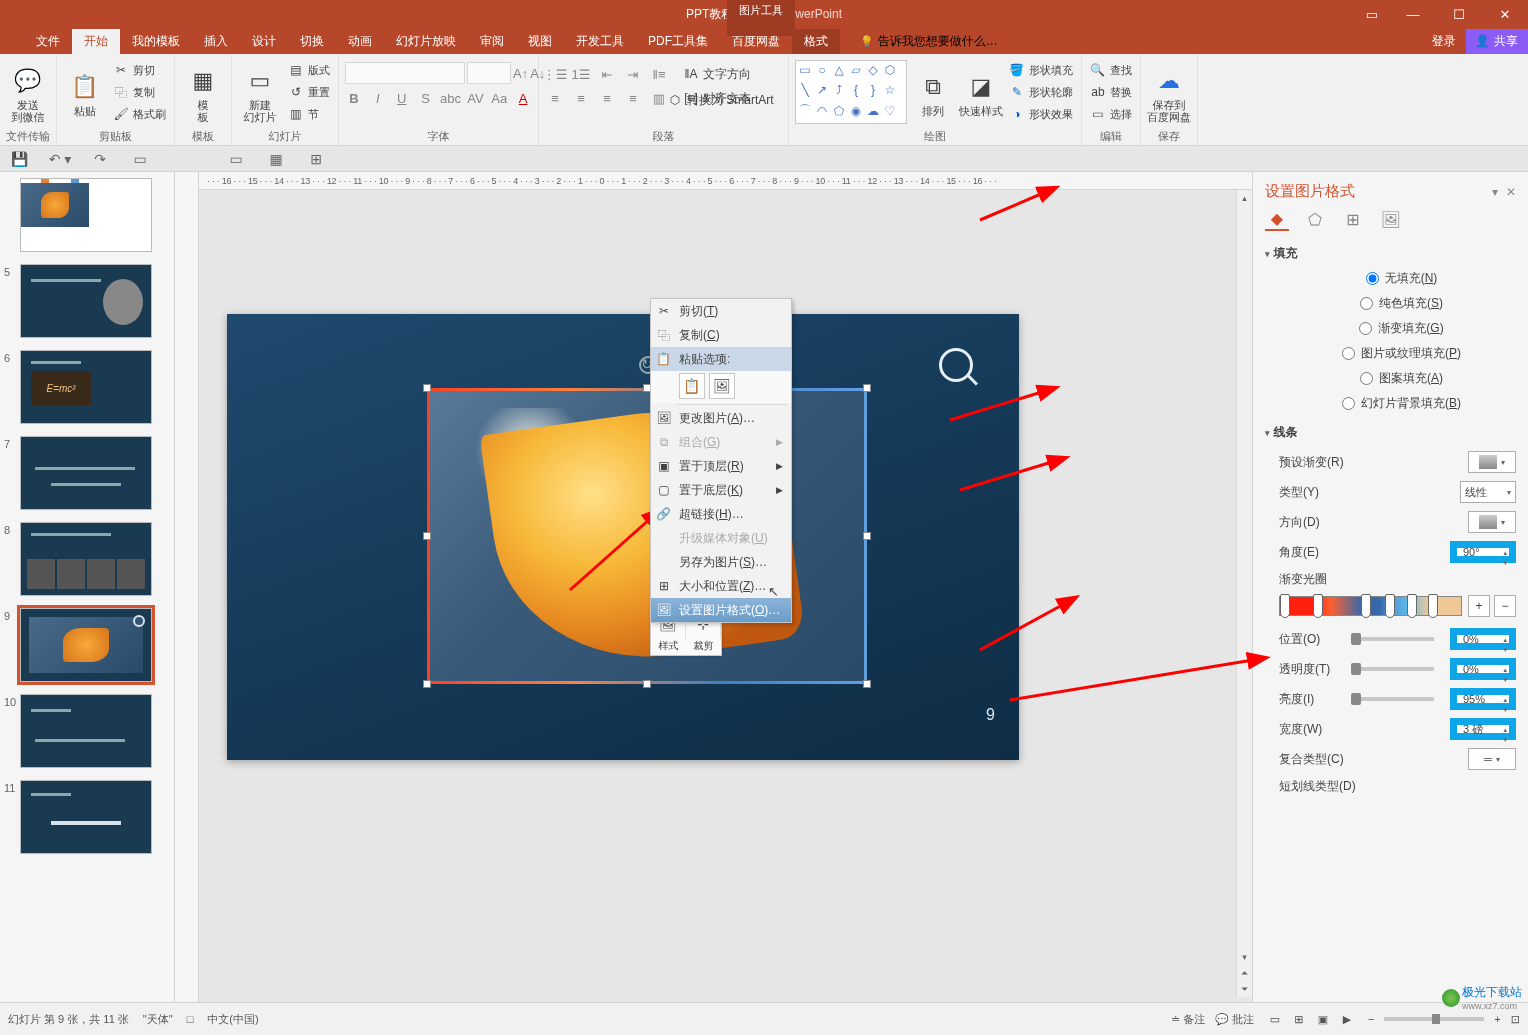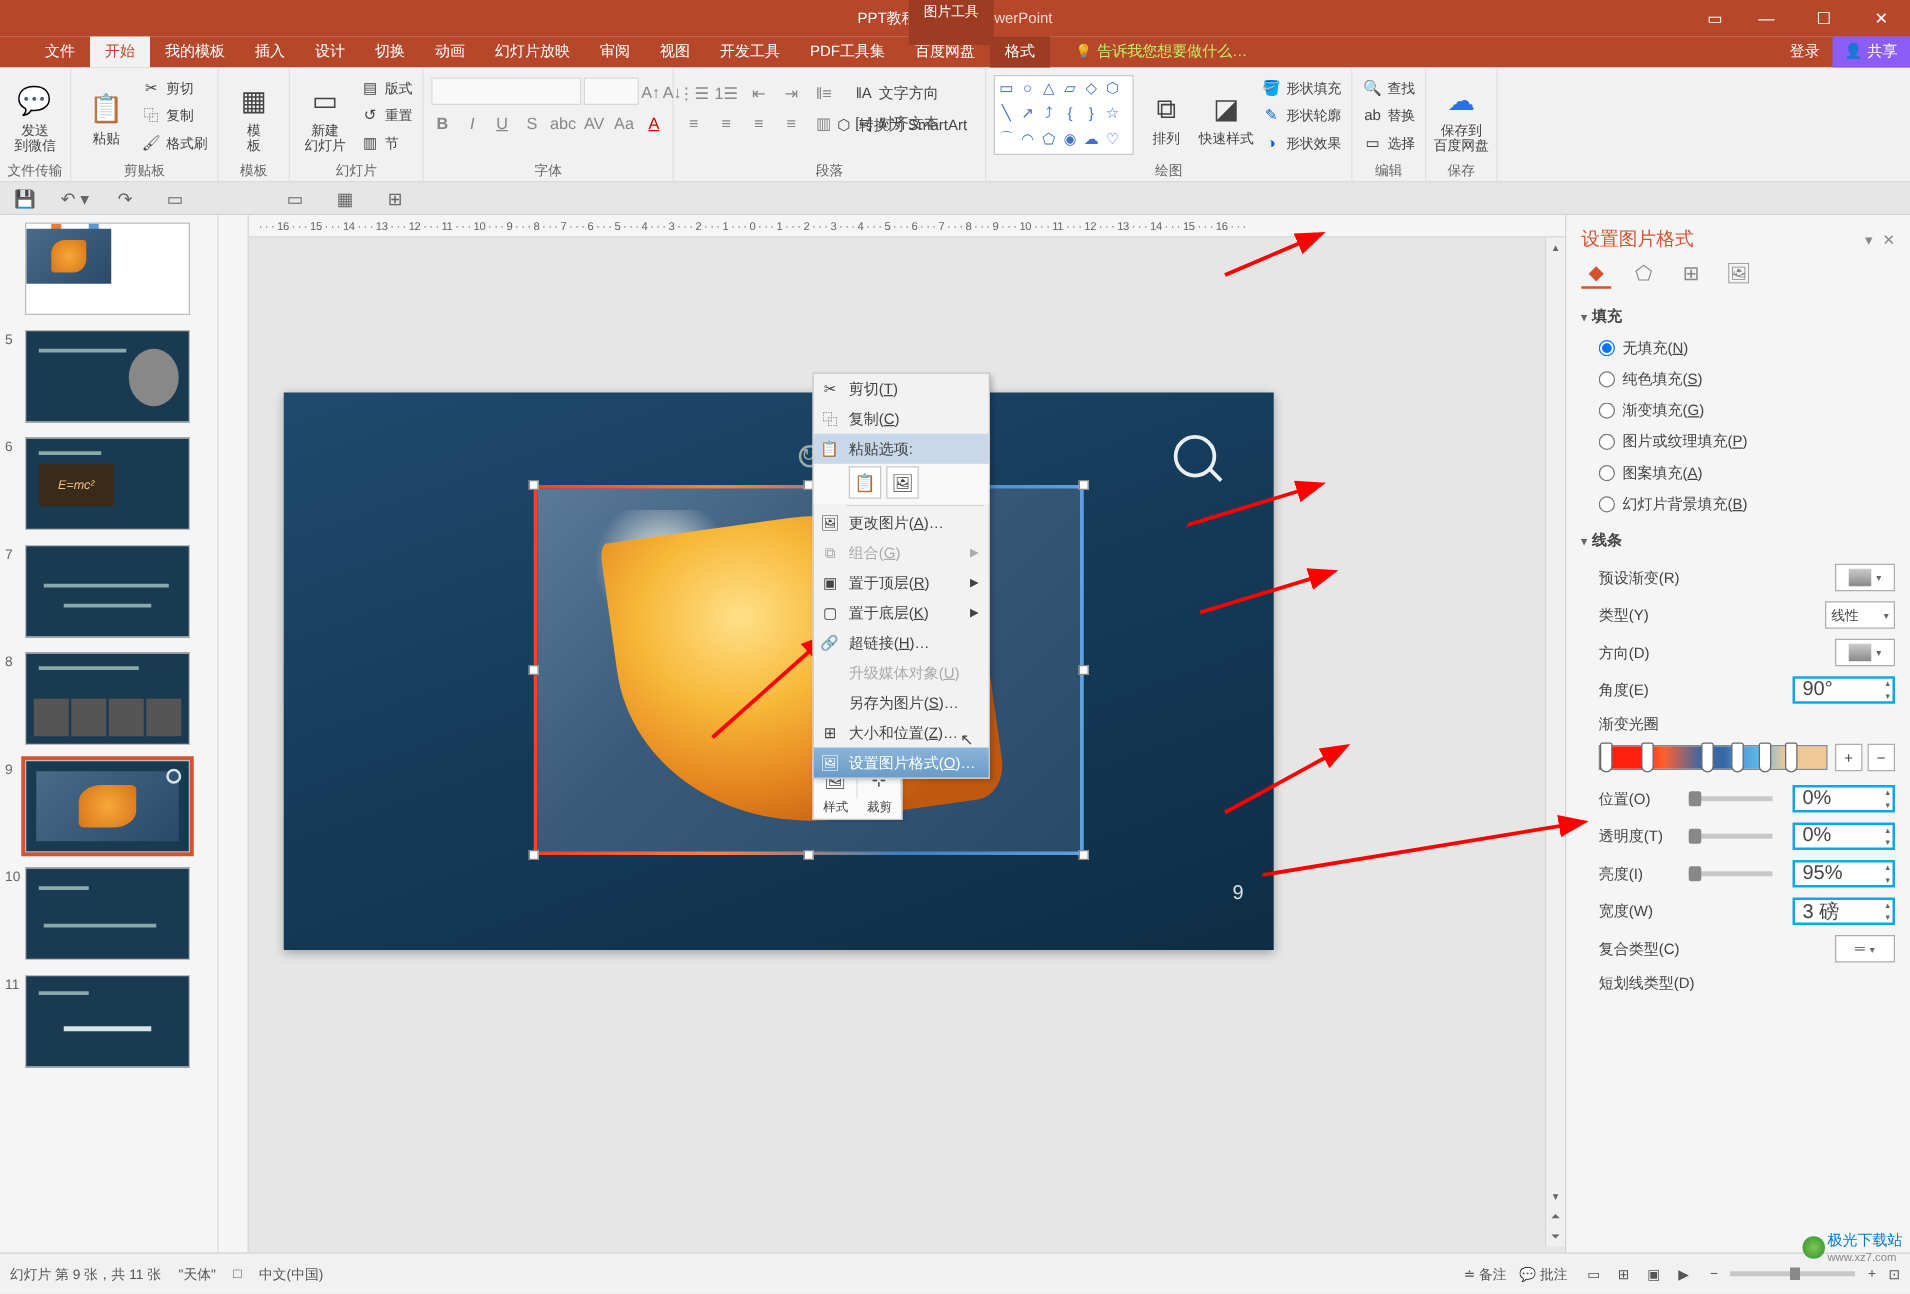--- a/index.html
+++ b/index.html
@@ -13,21 +13,21 @@
     .picture-tools { position: absolute; left: 727px; top: 0; background: #9e3b23; padding: 0 12px; height: 36px; line-height: 20px; font-size: 11px; }
     .win-controls { position: absolute; right: 0; display: flex; }
     .win-btn { width: 46px; height: 29px; display: flex; align-items: center; justify-content: center; color: #fff; font-size: 13px; }
     .win-btn.thumb { width: 36px; }
     
     
     .menubar { height: 25px; background: #b7472a; display: flex; color: #fff; font-size: 12px; padding-left: 24px; }
     .menu-tab { padding: 0 12px; line-height: 25px; cursor: pointer; }
     .menu-tab.active { background: #f1f1f1; color: #b7472a; }
     .menu-tab.format { margin-left: 0; }
-    .tell-me { margin-left: 20px; color: #bef264; display: flex; align-items: center; gap: 4px; }
+    .tell-me { margin-left: 20px; color: #000000; display: flex; align-items: center; gap: 4px; }
     .tell-me::before { content: "💡"; font-size: 11px; opacity: 0.7; }
     .menu-right { margin-left: auto; display: flex; }
     .menu-right .menu-tab { padding: 0 10px; }
     
     
     .ribbon { height: 92px; background: #f1f1f1; border-bottom: 1px solid #d4d4d4; display: flex; }
     .ribbon-group { border-right: 1px solid #e1e1e1; padding: 2px 6px 0 6px; display: flex; flex-direction: column; position: relative; }
     .ribbon-group-label { position: absolute; bottom: 1px; left: 0; right: 0; text-align: center; font-size: 11px; color: #666; }
     .rg-content { display: flex; gap: 4px; height: 72px; align-items: flex-start; padding-top: 4px; }
     .big-btn { display: flex; flex-direction: column; align-items: center; justify-content: center; width: 44px; height: 68px; gap: 2px; font-size: 11px; line-height: 12px; text-align: center; }
@@ -127,30 +127,30 @@
     .fp-close { display: flex; gap: 8px; color: #888; font-size: 12px; }
     .fp-tabs { display: flex; gap: 14px; padding: 0 12px 8px 12px; }
     .fp-tab { width: 24px; height: 24px; display: flex; align-items: center; justify-content: center; font-size: 16px; color: #888; }
     .fp-tab.active { color: #d35230; border-bottom: 2px solid #d35230; }
     .fp-body { flex: 1; overflow-y: auto; padding: 0 4px 0 12px; }
     .fp-body::-webkit-scrollbar { width: 16px; }
     .fp-body::-webkit-scrollbar-track { background: #f0f0f0; }
     .fp-body::-webkit-scrollbar-thumb { background: #c8c8c8; }
     .fp-section-hdr { display: flex; align-items: center; gap: 4px; padding: 6px 0; font-size: 12px; color: #444; font-weight: bold; }
     .fp-section-hdr::before { content: "▾"; font-size: 9px; color: #666; }
-    .fp-radio-group { padding: 2px 0 6px 14px; display: flex; flex-direction: column; gap: 8px; }
+    .fp-radio-group { padding: 2px 0 6px 14px; display: flex; flex-direction: column; gap: 8px; align-items: center; }
     .fp-radio { display: flex; align-items: center; gap: 6px; font-size: 12px; }
     .fp-radio input { margin: 0; }
     .fp-radio .ul { text-decoration: underline; }
     .fp-row { display: flex; align-items: center; padding: 4px 8px 4px 14px; gap: 8px; font-size: 12px; }
     .fp-row .lbl { flex: 1; }
     .fp-dd { width: 48px; height: 22px; border: 1px solid #adadad; background: #fff; display: flex; align-items: center; justify-content: center; gap: 2px; font-size: 11px; }
     .fp-dd::after { content: "▾"; font-size: 8px; color: #666; margin-left: 2px; }
     .fp-dd.wide { width: 56px; justify-content: space-between; padding: 0 4px; }
-    .fp-spin { width: 82px; height: 22px; border: 2px solid #0ea5e9; background: #fff; display: flex; align-items: center; padding: 0 16px 0 6px; position: relative; font-size: 16px; }
+    .fp-spin { width: 66px; height: 22px; border: 7px solid #0ea5e9; background: #fff; display: flex; align-items: center; padding: 0 16px 0 6px; position: relative; font-size: 11px; }
     .fp-spin::after { content: "▴\A▾"; white-space: pre; position: absolute; right: 2px; top: 0; font-size: 7px; line-height: 10px; color: #666; }
     .grad-stops { height: 20px; margin: 4px 0; display: flex; position: relative; border: 1px solid #888; background: linear-gradient(90deg, #ff2010 0%, #ff2010 18%, #ff6030 28%, #3868a8 45%, #3868a8 55%, #5898d8 62%, #58b8e8 70%, #f0c898 82%, #f0c898 100%); }
     .grad-stops .stop { position: absolute; top: -3px; width: 10px; height: 24px; background: #fff; border: 1px solid #666; border-radius: 2px 2px 5px 5px; }
     .grad-btns { display: flex; gap: 4px; }
     .grad-btn { width: 22px; height: 22px; border: 1px solid #adadad; background: #fff; display: flex; align-items: center; justify-content: center; font-size: 12px; }
     .fp-slider { flex: 1; height: 4px; background: #c8c8c8; position: relative; margin: 0 8px; }
     .fp-slider::before { content: ""; position: absolute; left: 0; top: -4px; width: 10px; height: 12px; background: #888; border-radius: 2px; }
     .color-dd { width: 34px; height: 22px; border: 1px solid #adadad; background: #fff; display: flex; align-items: center; justify-content: center; }
     .color-dd::before { content: "🪣"; font-size: 12px; }
     .color-dd::after { content: "▾"; font-size: 8px; margin-left: 2px; }

